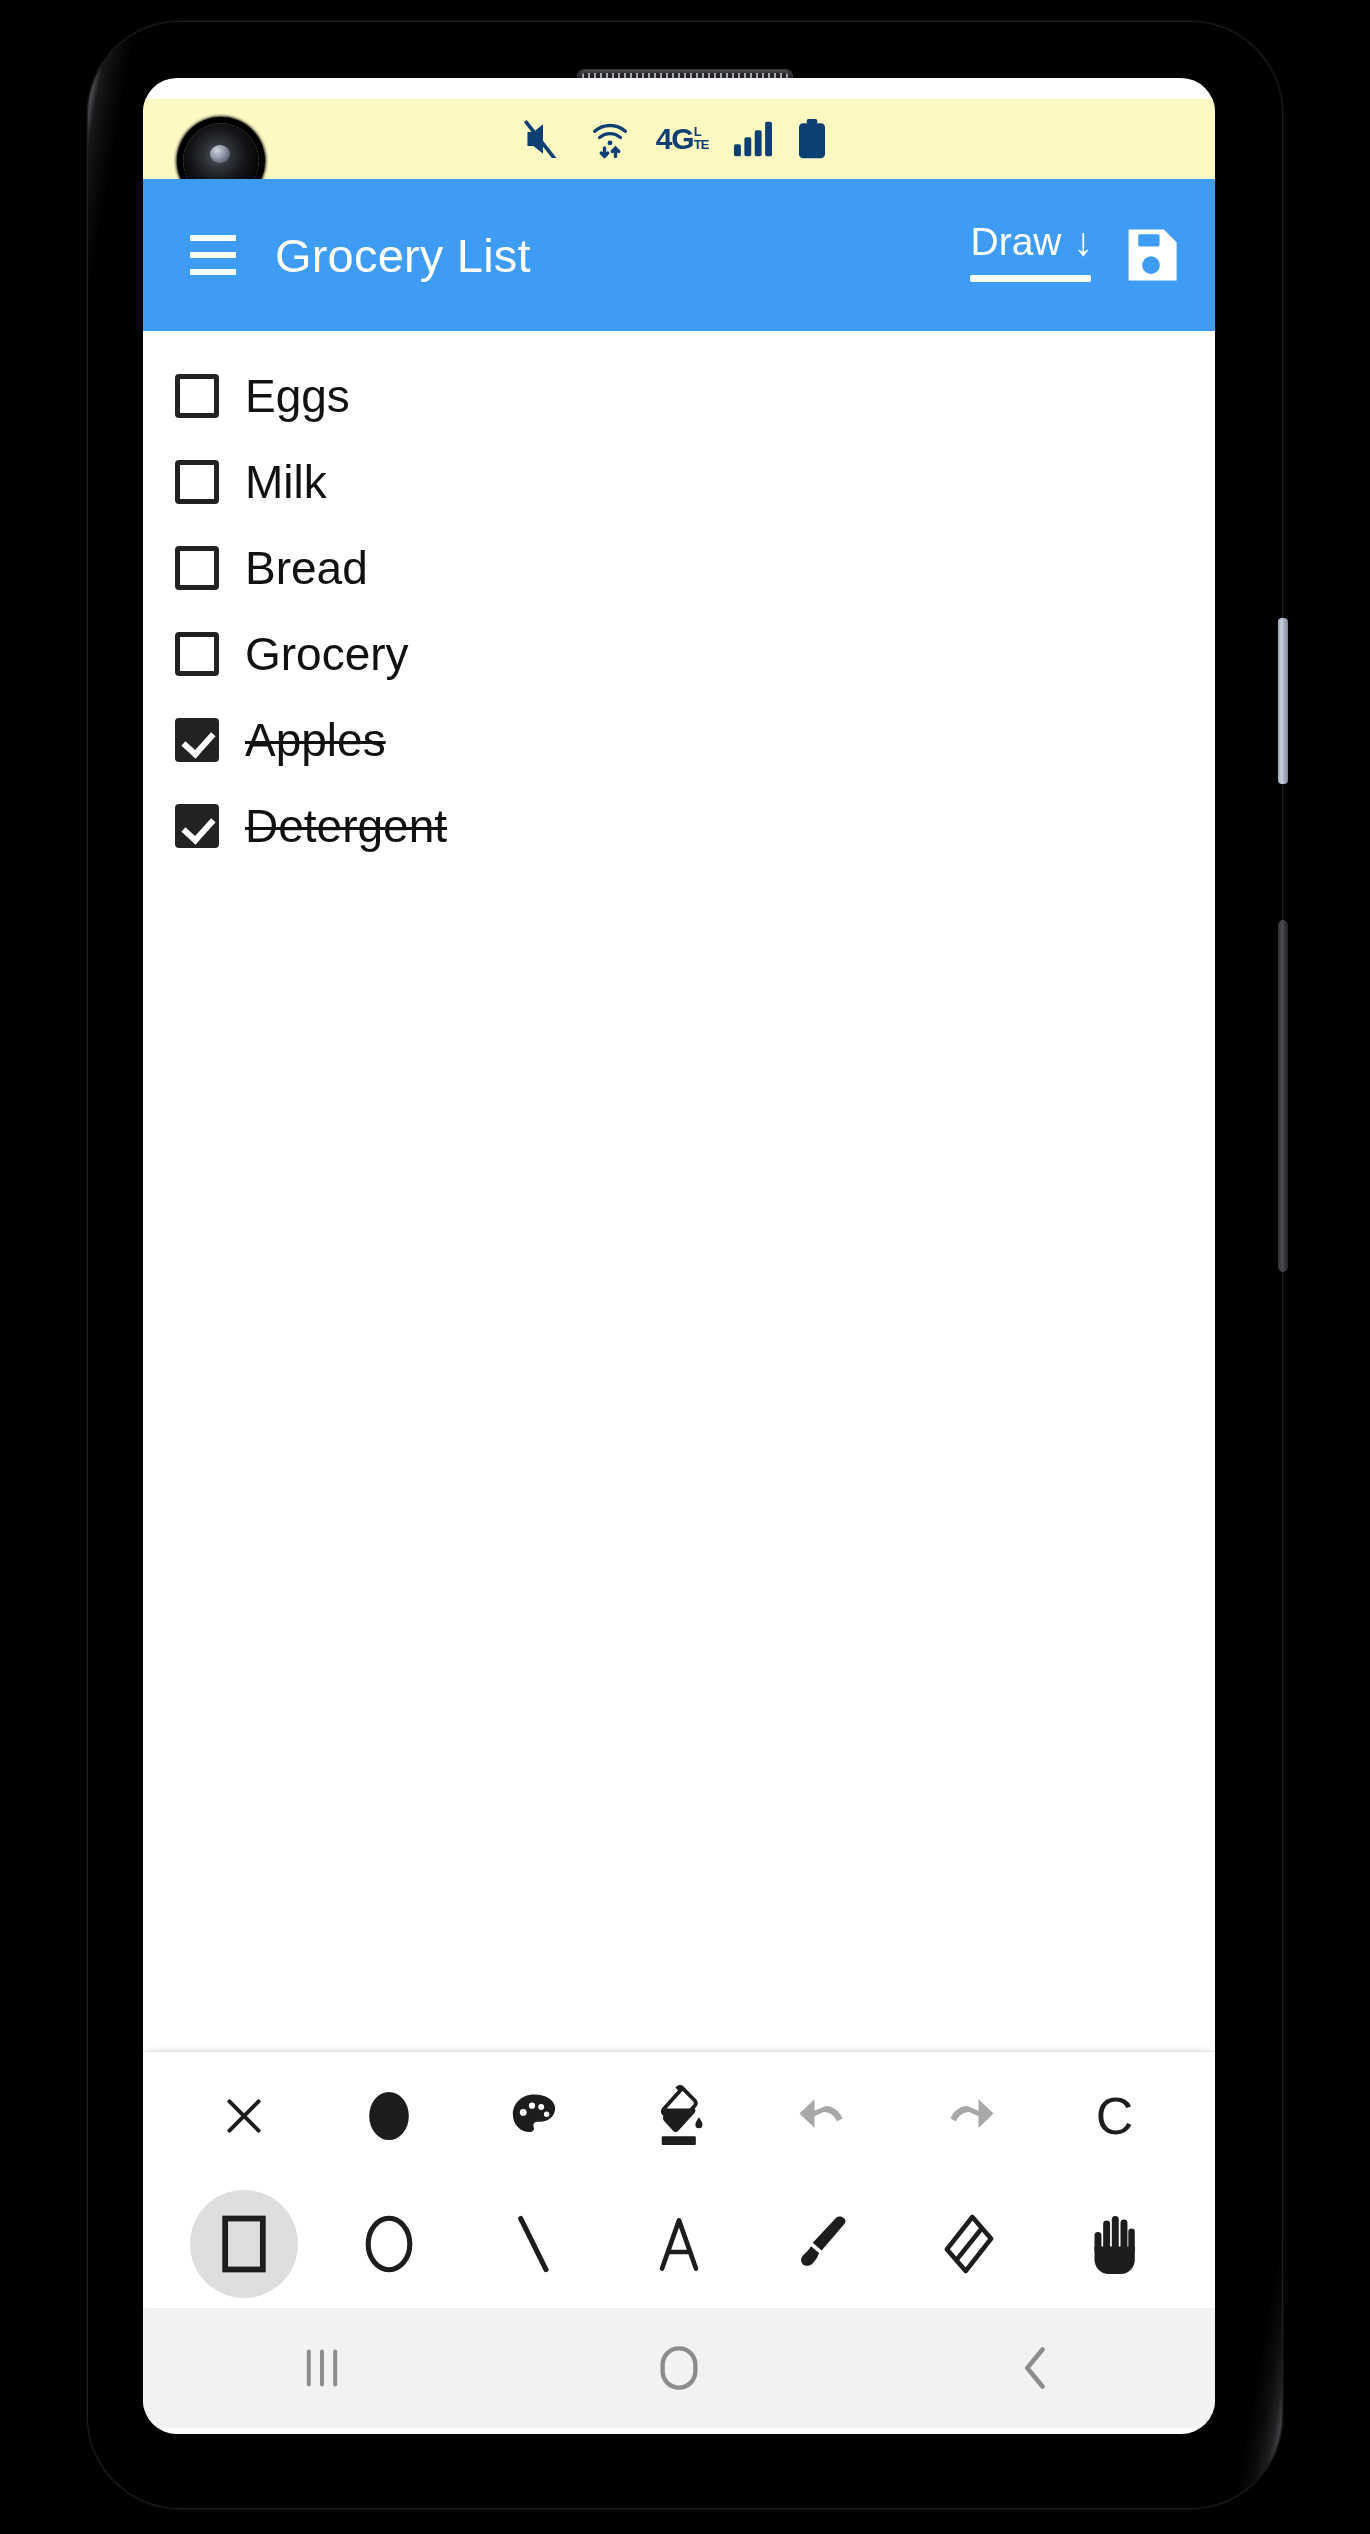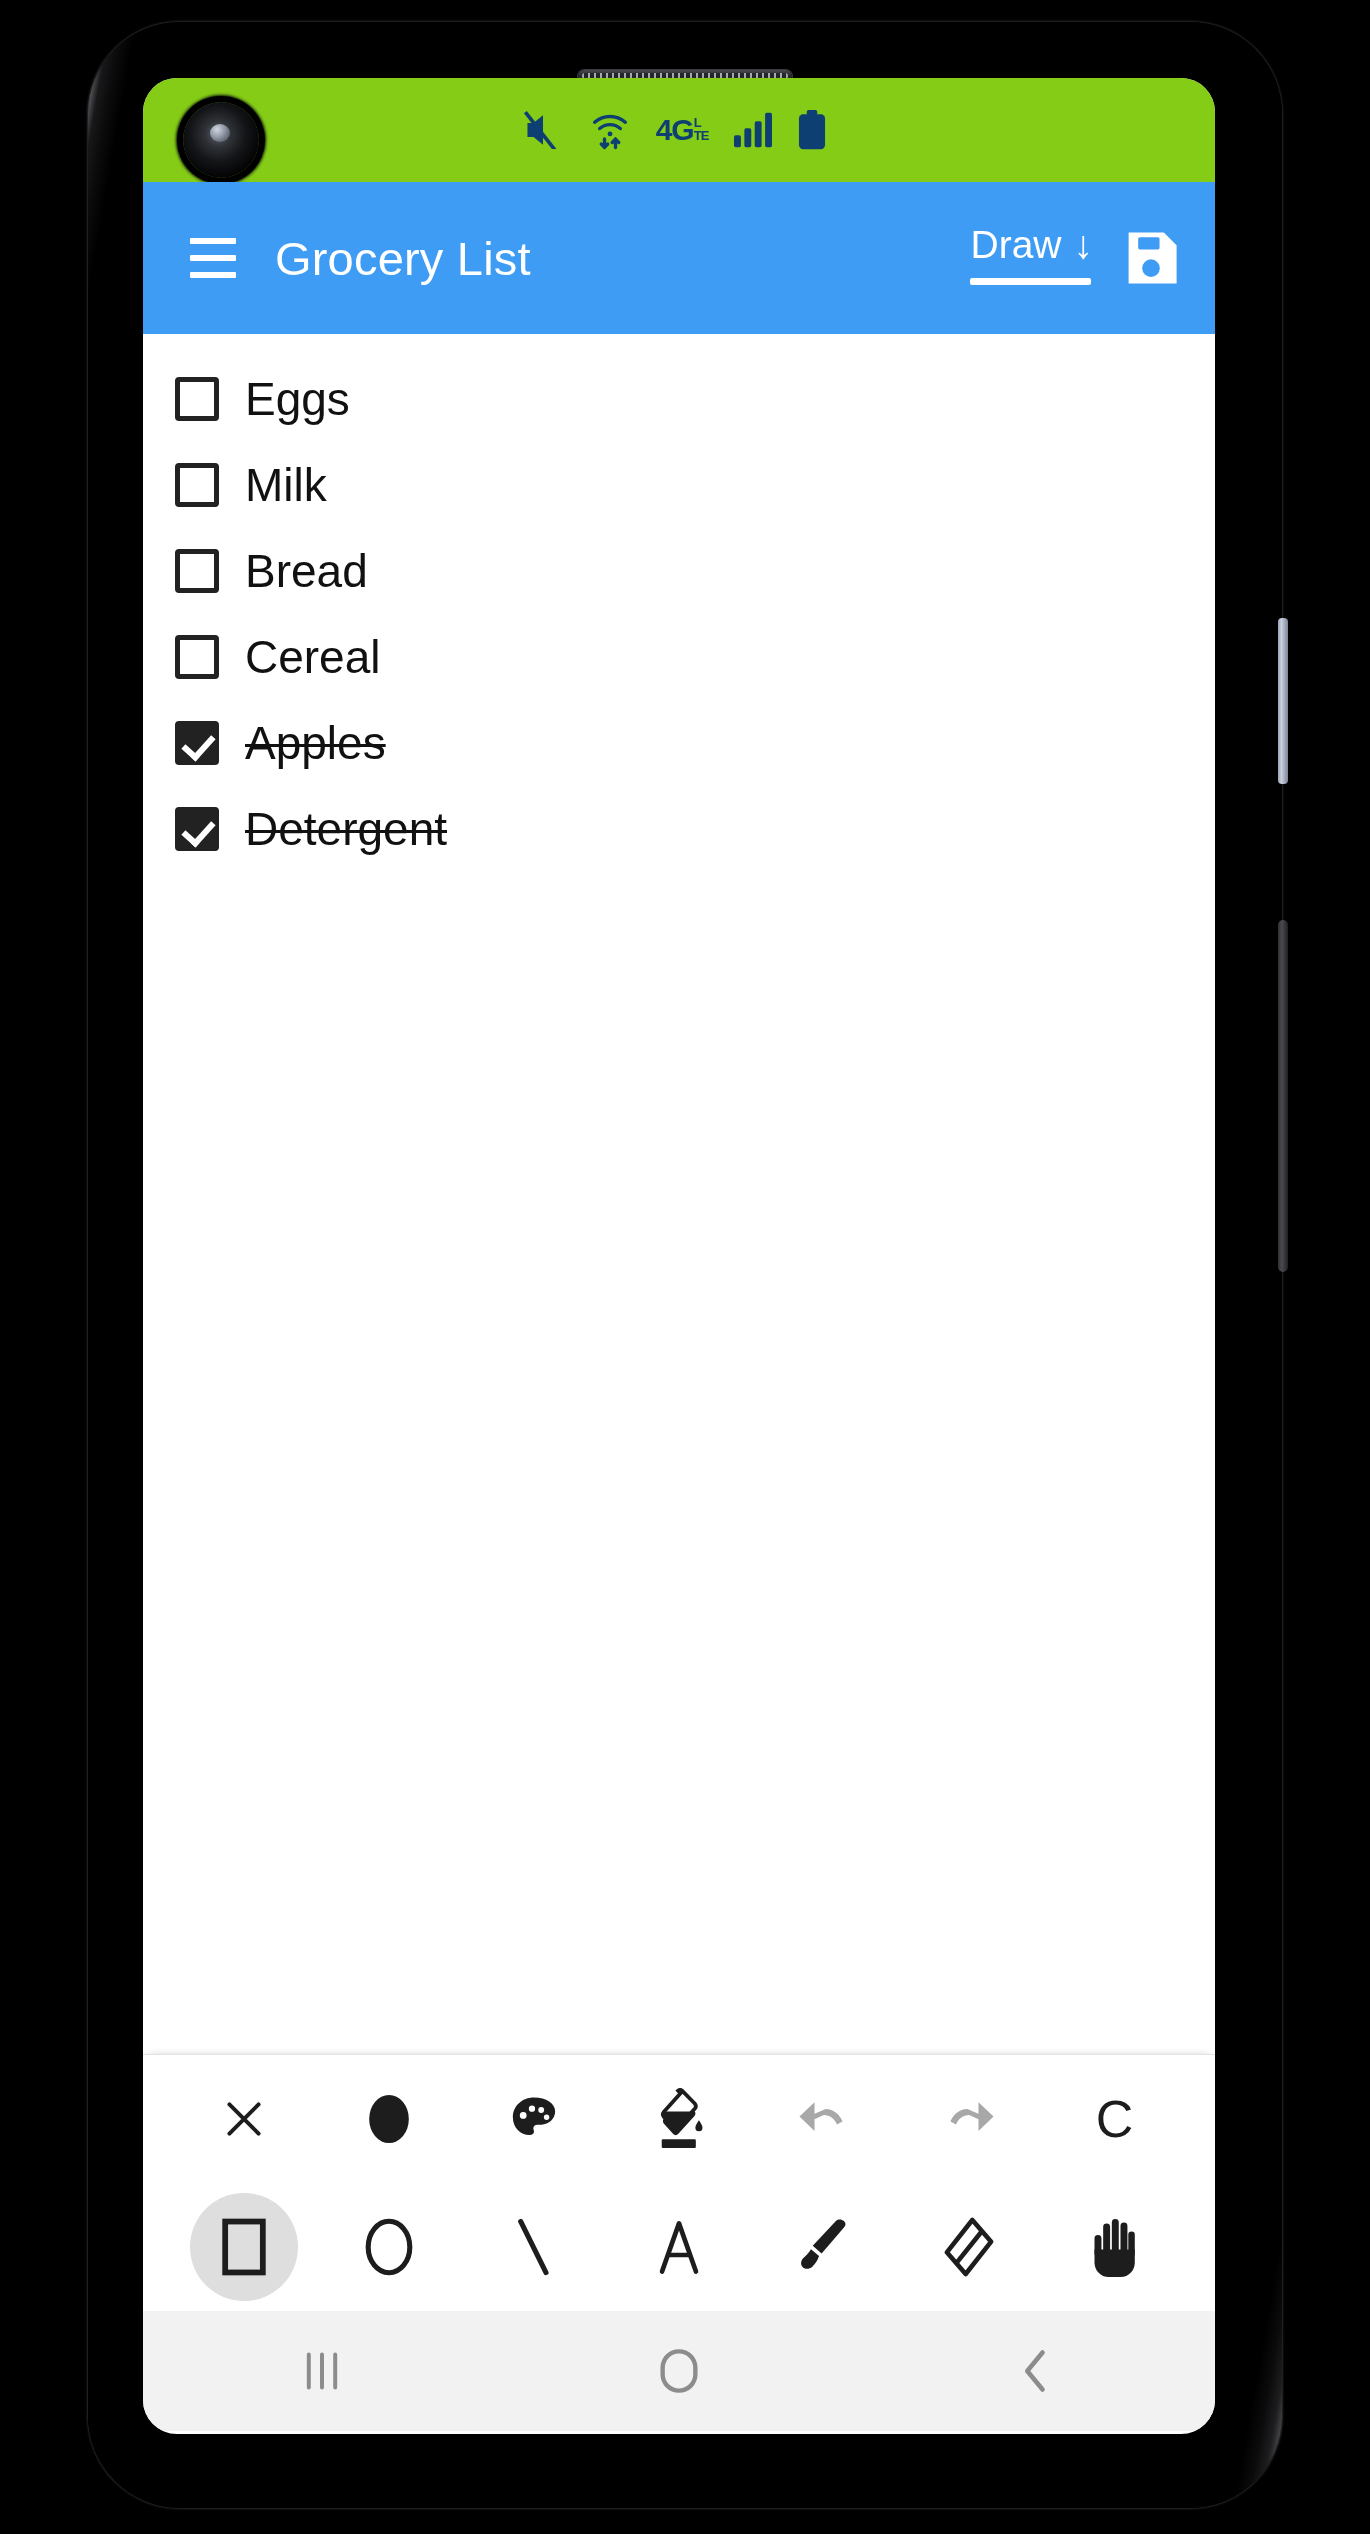--- a/index.html
+++ b/index.html
@@ -48,22 +48,22 @@
   }
 
   
   #screen{
     position:absolute;left:143px;top:78px;width:1072px;height:2356px;
     border-radius:34px;overflow:hidden;background:#fff;
   }
 
   
   #status-bar{
-    position:relative;height:104px;background:#84cc16;
-    display:flex;align-items:center;
+    position:relative;height:80px;background:#fef9c3;
+    display:flex;align-items:center;margin-top:21px;
   }
   #front-camera{
     position:absolute;left:40px;top:24px;width:76px;height:76px;border-radius:50%;
     background:radial-gradient(circle at 46% 42%, #5c6068 0%, #2e3136 22%, #141518 46%, #050506 70%, #000 100%);
     box-shadow:0 0 0 6px #000, 0 0 3px 7px #05070a;
   }
   #front-camera::after{
     content:"";position:absolute;left:27px;top:22px;width:20px;height:18px;border-radius:50%;
     background:radial-gradient(circle at 35% 30%,#e9eef7 0%,#9aa3b2 45%,#3b4049 100%);
     opacity:.85;
@@ -259,21 +259,21 @@
         <span class="item-label">Milk</span>
       </div>
 
       <div class="list-item">
         <span class="cbox"></span>
         <span class="item-label">Bread</span>
       </div>
 
       <div class="list-item">
         <span class="cbox"></span>
-        <span class="item-label">Cereal</span>
+        <span class="item-label">Grocery</span>
       </div>
 
       <div class="list-item done">
         <span class="cbox"></span>
         <span class="item-label">Apples</span>
       </div>
 
       <div class="list-item done">
         <span class="cbox"></span>
         <span class="item-label">Detergent</span>

